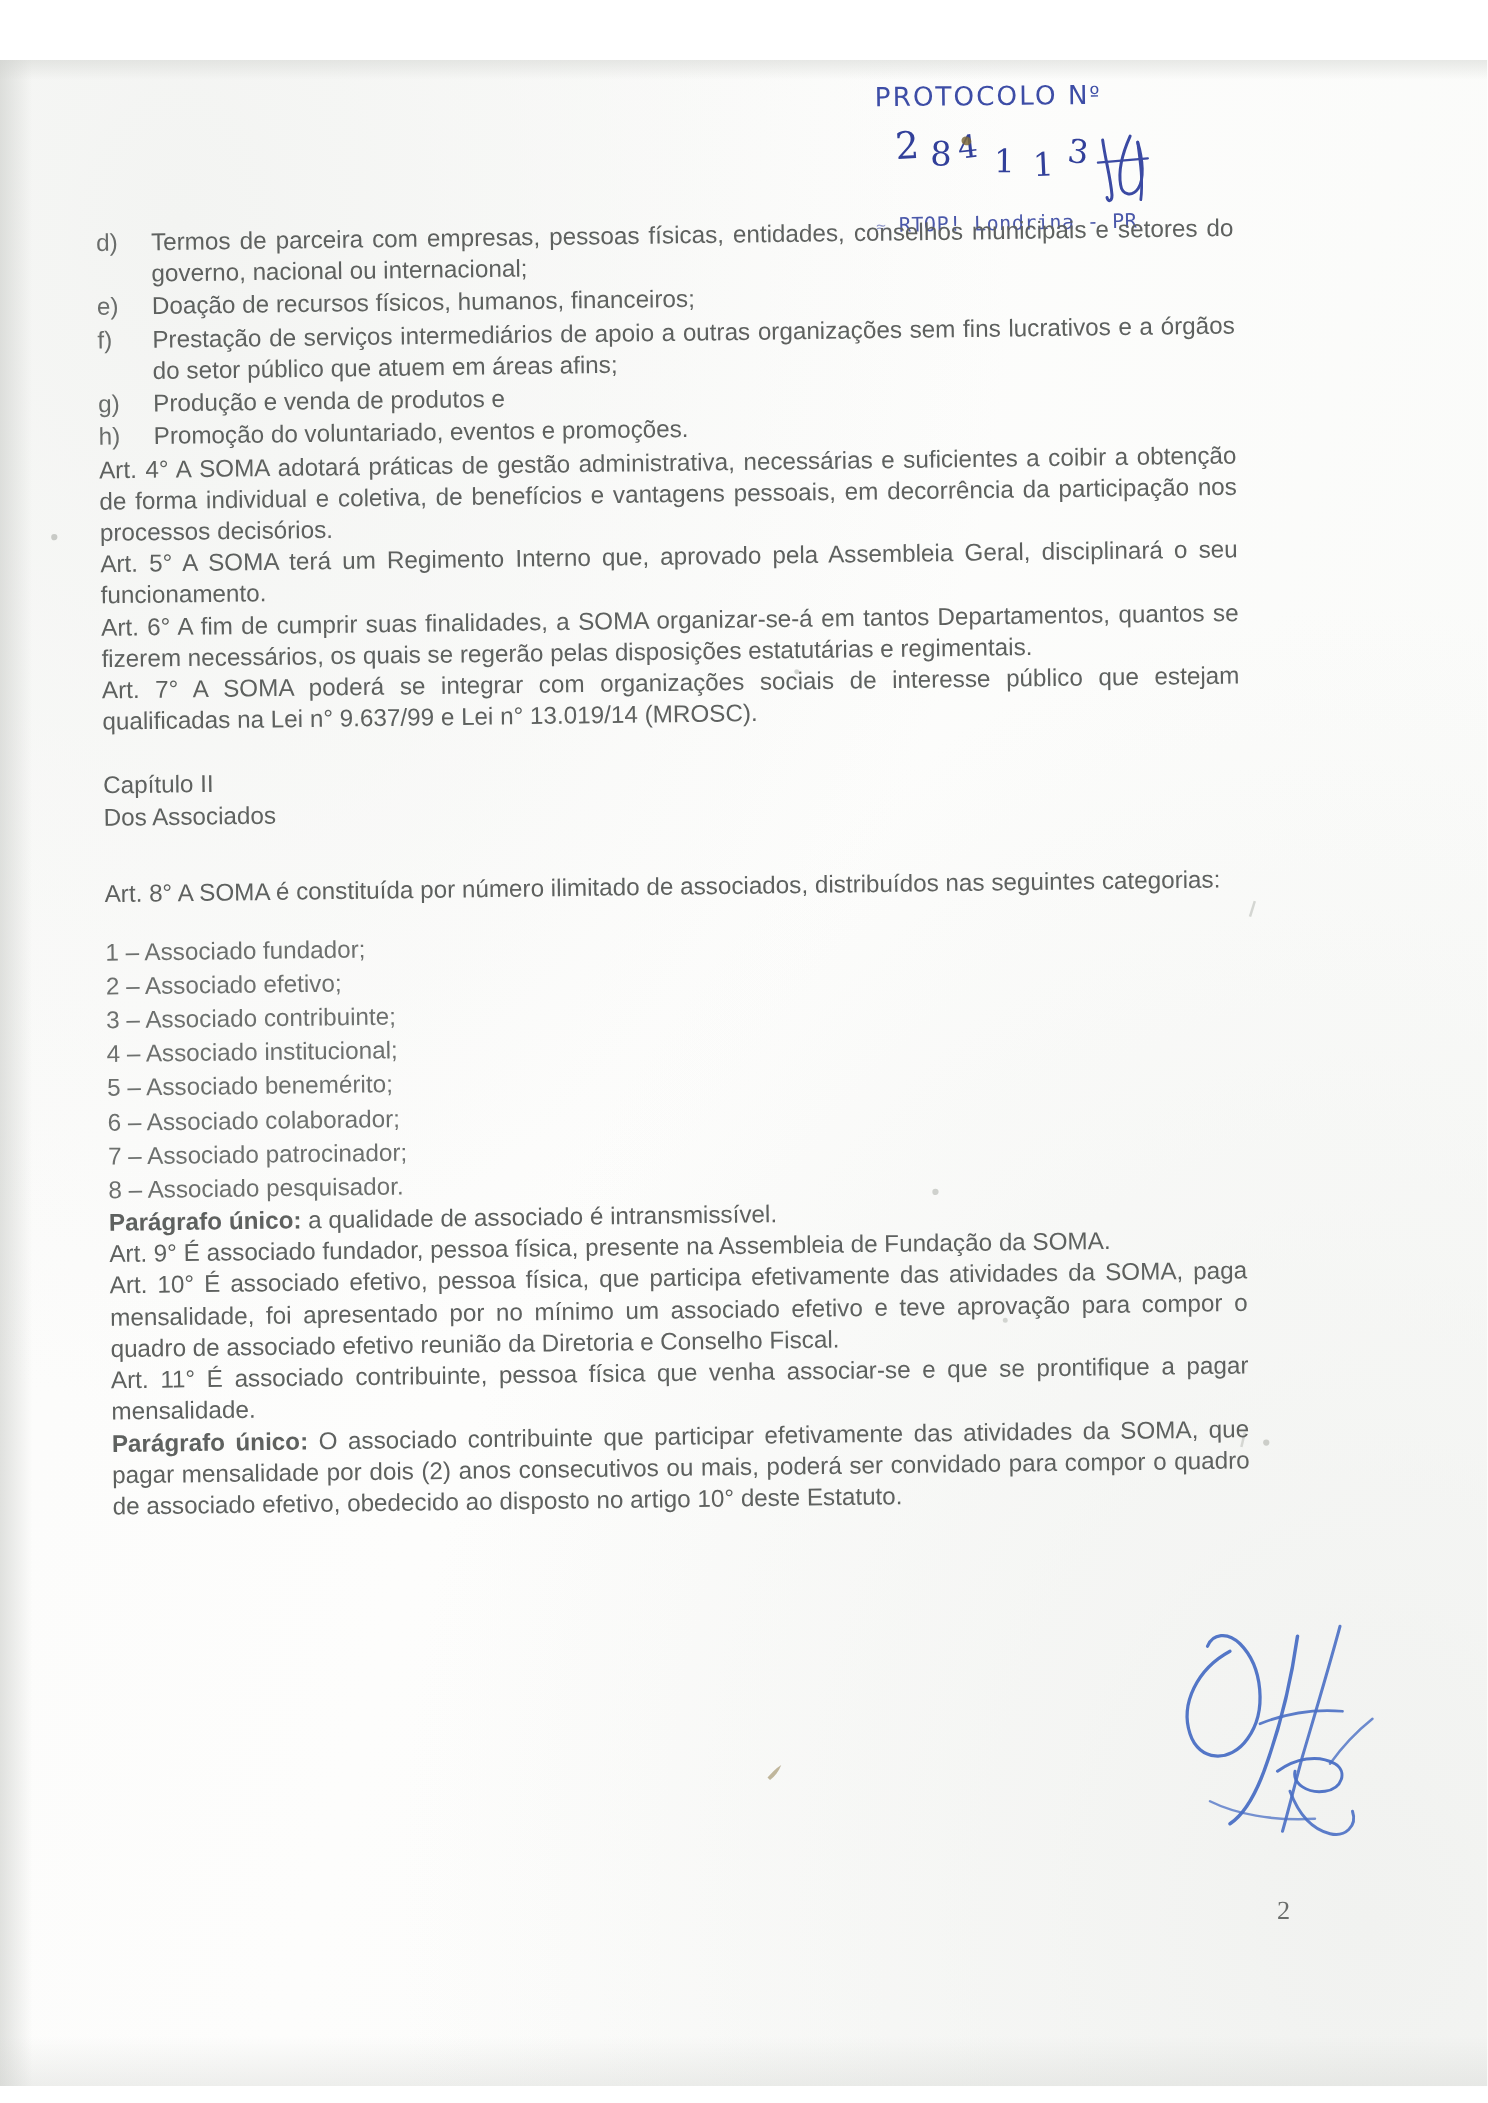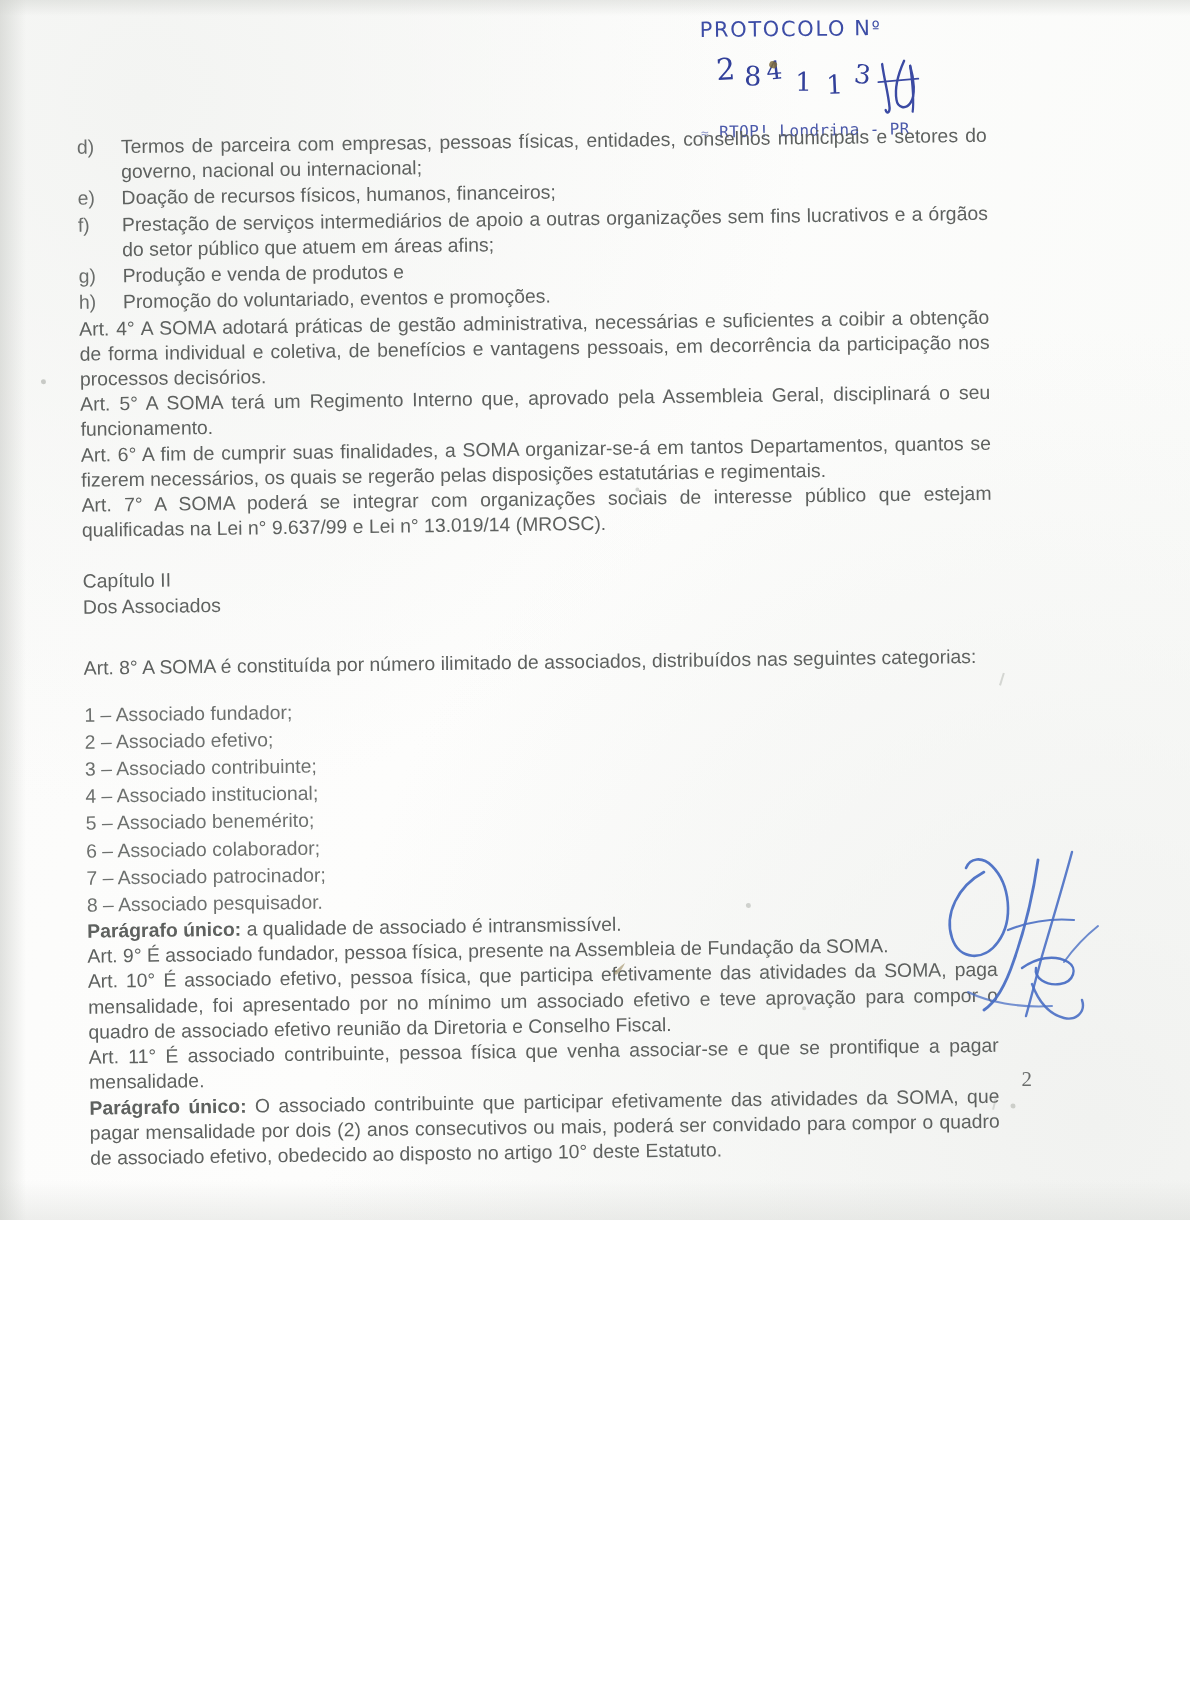--- a/index.html
+++ b/index.html
@@ -7,27 +7,28 @@
     margin: 0;
     padding: 0;
     background: #ffffff;
   }
   body {
     font-family: "Liberation Sans", sans-serif;
   }
   .page {
     position: relative;
     width: 1190px;
-    height: 1220px;
+    height: 1621px;
     background:
       radial-gradient(ellipse at 12% 8%, #f3f4f2 0%, rgba(243,244,242,0) 45%),
       radial-gradient(ellipse at 92% 92%, #f1f2f0 0%, rgba(241,242,240,0) 50%),
       linear-gradient(105deg, #fbfbfa 0%, #fdfdfc 40%, #f9faf8 100%);
     overflow: hidden;
     box-sizing: border-box;
+    margin-top: 48px;
   }
   
   .scan-edge-left {
     position: absolute; left: 0; top: 0; width: 26px; height: 100%;
     background: linear-gradient(to right, rgba(200,202,198,.55), rgba(255,255,255,0));
     pointer-events: none;
   }
   .scan-edge-top {
     position: absolute; left: 0; top: 0; width: 100%; height: 16px;
     background: linear-gradient(to bottom, rgba(206,208,204,.45), rgba(255,255,255,0));

